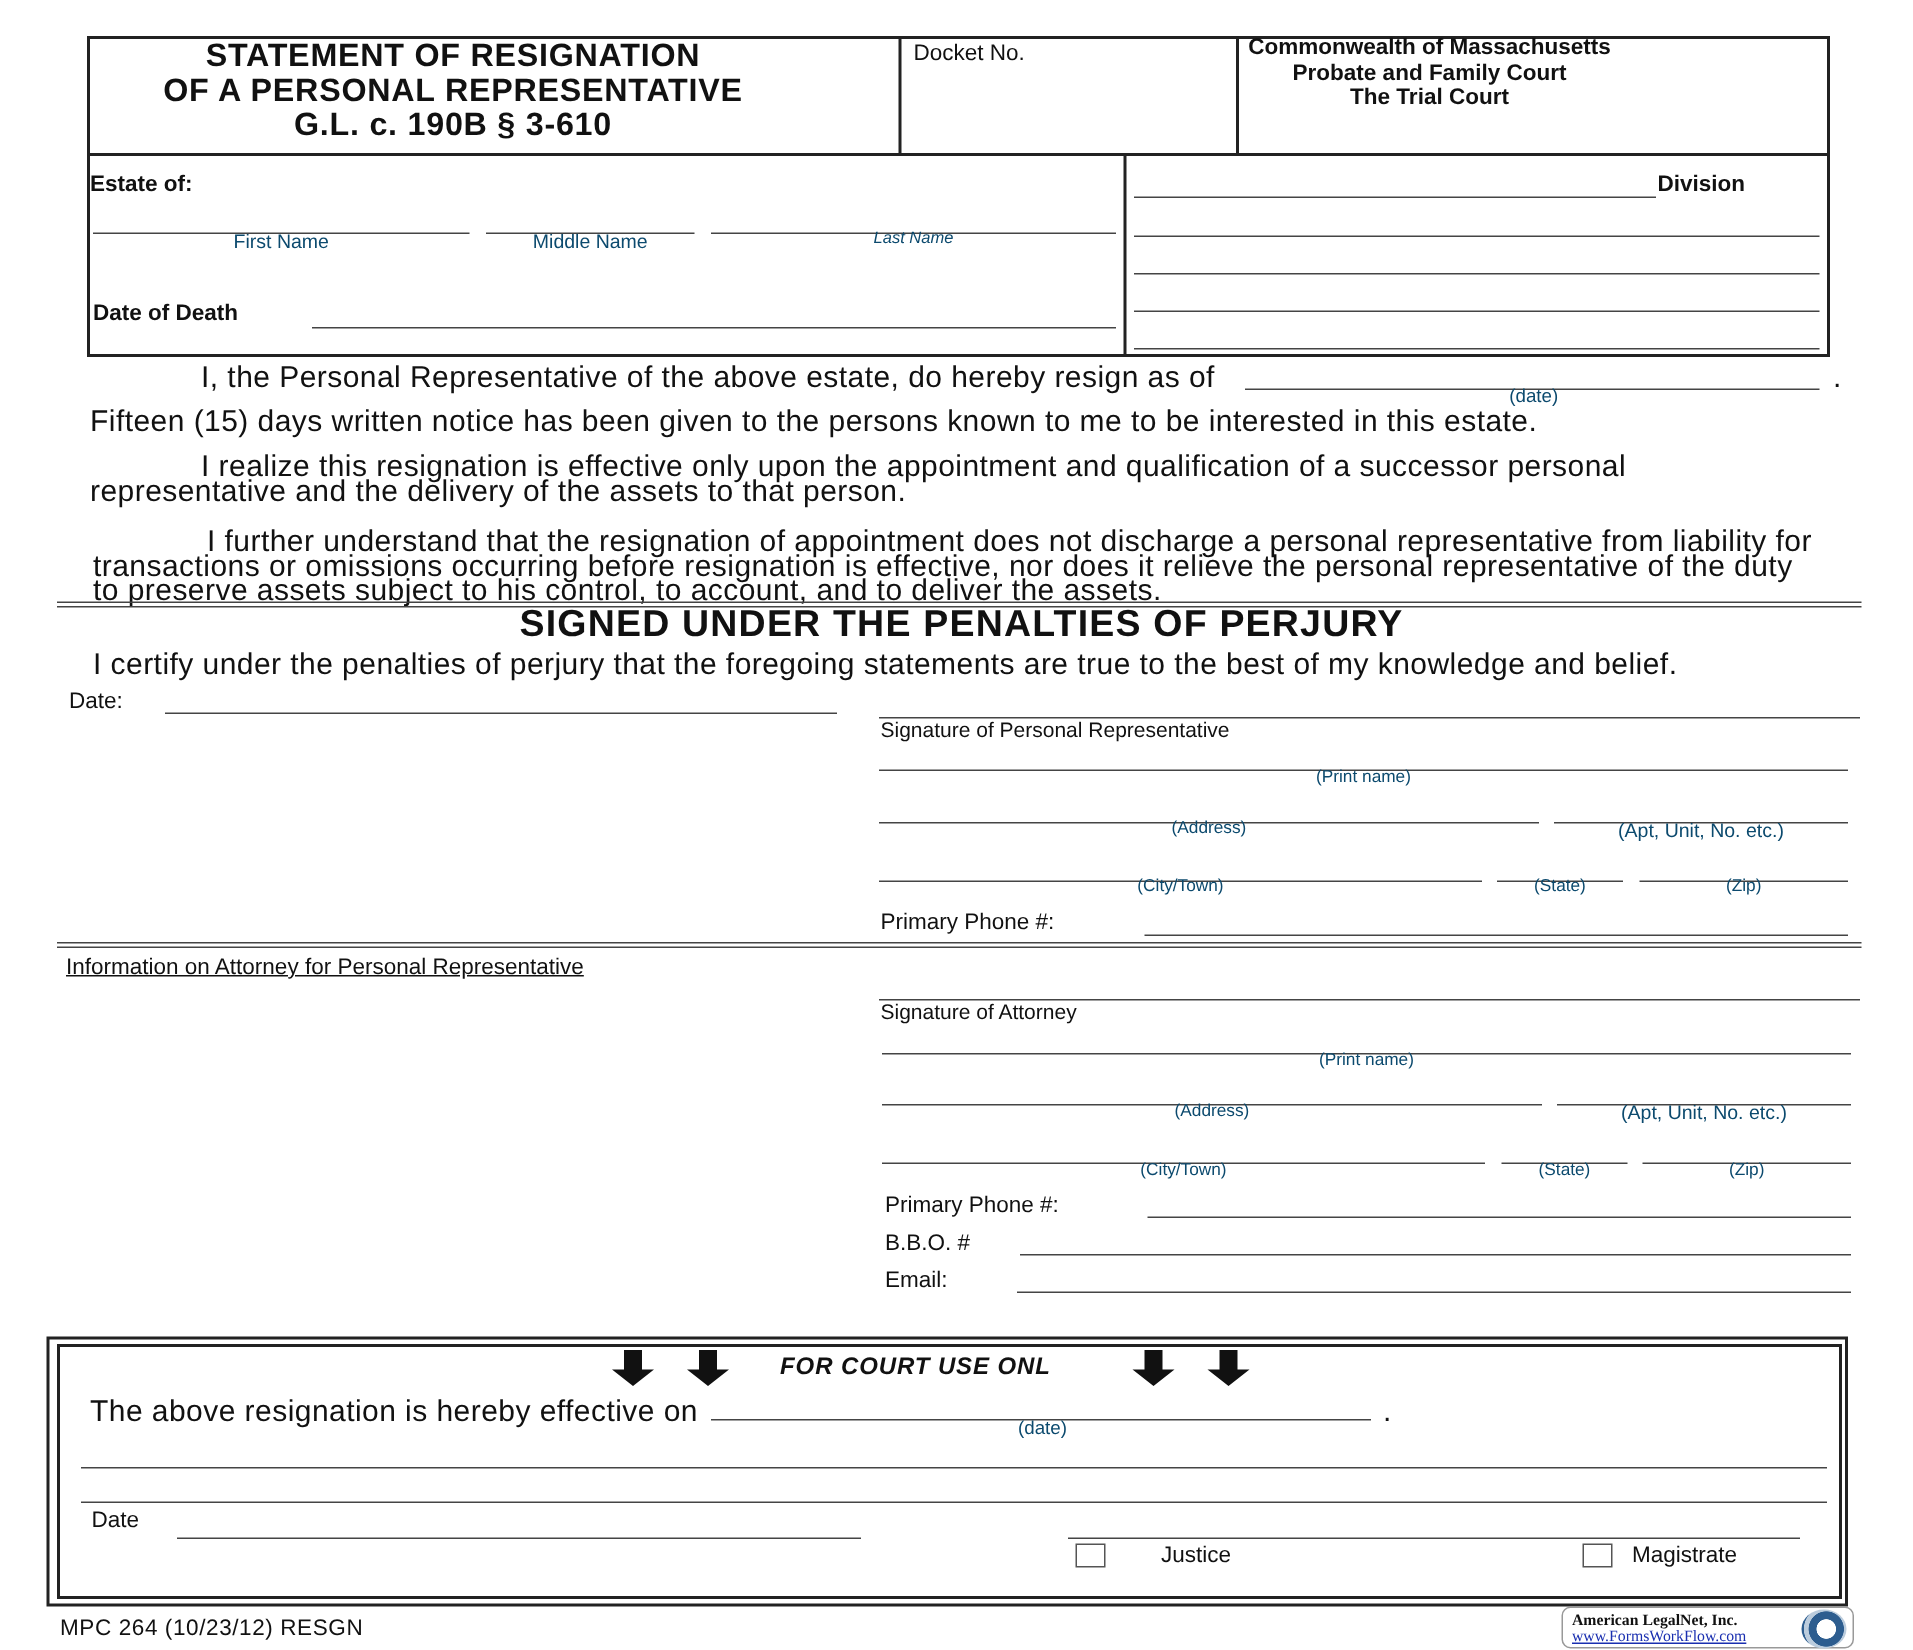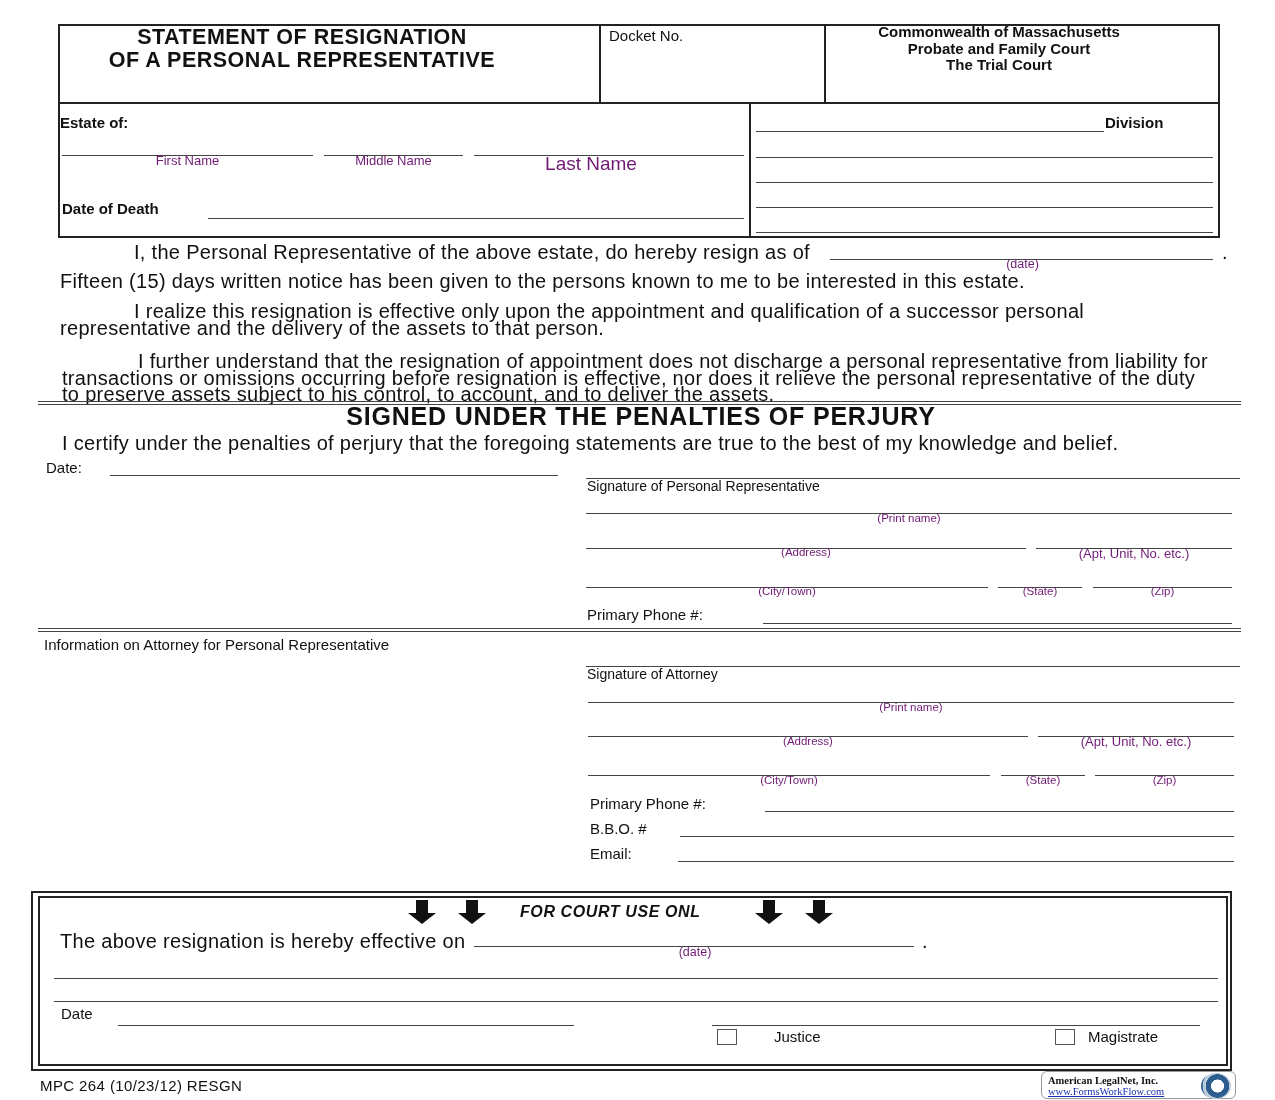--- a/index.html
+++ b/index.html
@@ -1,28 +1,28 @@
 <!DOCTYPE html>
 <html><head>
 <meta charset="utf-8">
 <style>
   * { box-sizing: border-box; margin: 0; padding: 0; }
   body { width: 1275px; height: 1100px; background: #fff; position: relative; font-family: "Liberation Sans", sans-serif; color: #111; overflow: hidden; }
   .line { position: absolute; height: 0; border-top: 1px solid #444; }
-  .cap { position: absolute; font-size: 11.5px; color: #701a75; text-align: center; white-space: nowrap; }
+  .cap { position: absolute; font-size: 11.5px; color: #0c4a6e; text-align: center; white-space: nowrap; }
   .lbl { position: absolute; font-size: 15px; white-space: nowrap; }
   .txt { position: absolute; font-size: 20px; white-space: nowrap; letter-spacing: 0.3px; }
   input.field { position: absolute; border: none; background: transparent; font-family: "Liberation Sans", sans-serif; font-size: 14px; outline: none; }
 
   .hdr-box { position: absolute; left: 58px; top: 24px; width: 1162px; height: 214px; border: 2px solid #222; }
   .vl { position: absolute; width: 0; border-left: 2px solid #222; }
   .hl { position: absolute; height: 0; border-top: 2px solid #222; }
 
   .title { position: absolute; left: 60px; top: 26px; width: 484px; text-align: center; font-weight: bold; font-size: 21.5px; line-height: 23px; letter-spacing: 0.5px; }
-  .court { position: absolute; left: 826px; top: 24px; width: 346px; text-align: center; font-weight: bold; font-size: 15px; line-height: 16.5px; }
+  .court { position: absolute; left: 780px; top: 24px; width: 346px; text-align: center; font-weight: bold; font-size: 15px; line-height: 16.5px; }
   .dbl { position: absolute; left: 38px; width: 1203px; height: 4px; border-top: 1px solid #444; border-bottom: 1px solid #444; }
   .signed { position: absolute; left: 0; width: 1282px; top: 402px; text-align: center; font-weight: bold; font-size: 25px; letter-spacing: 0.8px; }
 
   .court-outer { position: absolute; left: 31px; top: 891px; width: 1201px; height: 180px; border: 2px solid #222; }
   .court-inner { position: absolute; left: 38px; top: 896px; width: 1190px; height: 170px; border: 2px solid #222; }
   .arrow { position: absolute; width: 32px; height: 24px; }
   .court-title { position: absolute; top: 903px; left: 520px; font-weight: bold; font-style: italic; font-size: 16px; letter-spacing: 0.6px; }
   .chk { position: absolute; width: 20px; height: 16px; border: 1px solid #555; background: #fff; }
 
   .footer-code { position: absolute; left: 40px; top: 1077px; font-size: 15px; letter-spacing: 0.4px; }
@@ -36,41 +36,42 @@
 
 <div class="hdr-box"></div>
 <div class="vl" style="left:599px; top:24px; height:80px;"></div>
 <div class="vl" style="left:824px; top:24px; height:80px;"></div>
 <div class="hl" style="left:58px; top:102px; width:1162px;"></div>
 <div class="vl" style="left:749px; top:102px; height:136px;"></div>
 
 <div class="title">
   <div>STATEMENT OF RESIGNATION</div>
   <div>OF A PERSONAL REPRESENTATIVE</div>
+  <div>G.L. c. 190B § 3-610</div>
 </div>
 
 <div class="lbl" style="left:609px; top:27px;">Docket No.</div>
 <input class="field" style="left: 608px; top: 50px; width: 210px; height: 44px;">
 
 <div class="court">
   <div>Commonwealth of Massachusetts</div>
   <div>Probate and Family Court</div>
   <div>The Trial Court</div>
 </div>
 
 <div class="lbl" style="left:60px; top:114px; font-weight:bold;">Estate of:</div>
 <input class="field" style="left: 62px; top: 136px; width: 250px; height: 18px;">
 <div class="line" style="left:62px; top:155px; width:251px;"></div>
 <div class="cap" style="left:62px; top:153px; width:251px; font-size:13px;">First Name</div>
 <input class="field" style="left: 324px; top: 136px; width: 139px; height: 18px;">
 <div class="line" style="left:324px; top:155px; width:139px;"></div>
 <div class="cap" style="left:324px; top:153px; width:139px; font-size:13px;">Middle Name</div>
 <input class="field" style="left: 474px; top: 136px; width: 270px; height: 18px;">
 <div class="line" style="left:474px; top:155px; width:270px;"></div>
-<div class="cap" style="left:456px; top:153px; width:270px; font-size:19px;">Last Name</div>
+<div class="cap" style="left:474px; top:153px; width:270px; font-size:11px;font-style:italic;">Last Name</div>
 
 <div class="lbl" style="left:62px; top:200px; font-weight:bold;">Date of Death</div>
 <input class="field" style="left: 208px; top: 199px; width: 536px; height: 18px;">
 <div class="line" style="left:208px; top:218px; width:536px;"></div>
 
 <input class="field" style="left: 756px; top: 112px; width: 348px; height: 18px;">
 <div class="line" style="left:756px; top:131px; width:348px;"></div>
 <div class="lbl" style="left:1105px; top:114px; font-weight:bold;">Division</div>
 <div class="line" style="left:756px; top:157px; width:457px;"></div>
 <div class="line" style="left:756px; top:182px; width:457px;"></div>
@@ -125,21 +126,21 @@
 <input class="field" style="left: 1093px; top: 568px; width: 139px; height: 18px;">
 <div class="line" style="left:1093px; top:587px; width:139px;"></div>
 <div class="cap" style="left:1093px; top:585px; width:139px;">(Zip)</div>
 
 <div class="lbl" style="left:587px; top:606px;">Primary Phone #:</div>
 <input class="field" style="left: 763px; top: 604px; width: 469px; height: 18px;">
 <div class="line" style="left:763px; top:623px; width:469px;"></div>
 
 <div class="dbl" style="top:628px;"></div>
 
-<div class="lbl" style="left:44px; top:636px;">Information on Attorney for Personal Representative</div>
+<div class="lbl" style="left:44px; top:636px;text-decoration:underline;">Information on Attorney for Personal Representative</div>
 
 <input class="field" style="left: 586px; top: 646px; width: 654px; height: 20px;">
 <div class="line" style="left:586px; top:666px; width:654px;"></div>
 <div class="lbl" style="left:587px; top:666px; font-size:14px;">Signature of Attorney</div>
 
 <input class="field" style="left: 588px; top: 683px; width: 646px; height: 18px;">
 <div class="line" style="left:588px; top:702px; width:646px;"></div>
 <div class="cap" style="left:588px; top:701px; width:646px;">(Print name)</div>
 
 <input class="field" style="left: 588px; top: 717px; width: 440px; height: 18px;">

